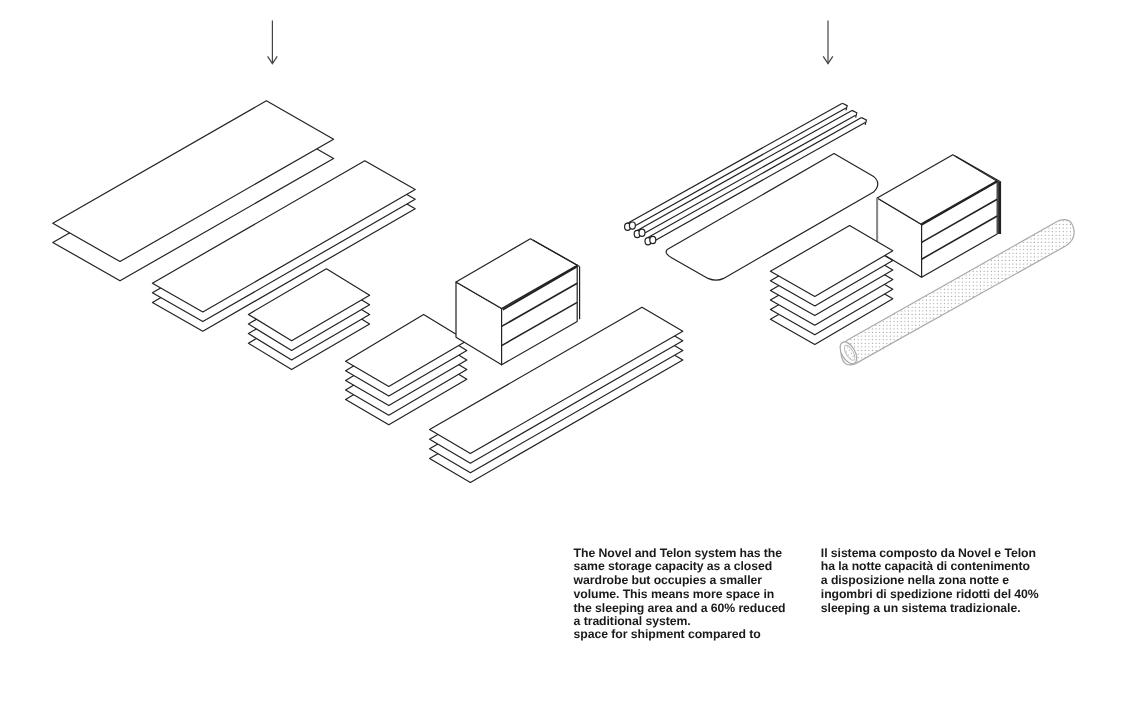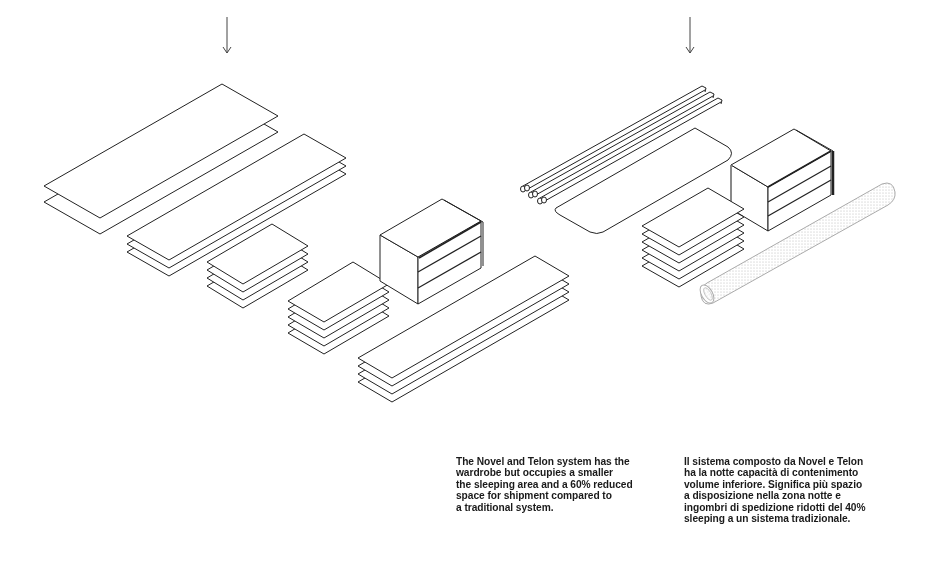--- a/index.html
+++ b/index.html
@@ -2,21 +2,21 @@
 <html><head>
 <meta charset="utf-8">
 <style>
   html,body{margin:0;padding:0;background:#ffffff;}
   body{width:951px;height:587px;position:relative;overflow:hidden;font-family:"Liberation Sans",sans-serif;}
   svg#drawing{position:absolute;left:0;top:0;width:951px;height:587px;}
   .ln{fill:#fff;stroke:#222;stroke-width:1;stroke-linejoin:round;}
   .ln-open{fill:none;stroke:#222;stroke-width:1;}
   .arrow{fill:none;stroke:#444;stroke-width:1;}
   .txt{position:absolute;top:456px;width:220px;font-size:10.2px;line-height:11.4px;font-weight:bold;color:#1a1a1a;letter-spacing:-0.05px;}
-  #text-en{left:456px;}
+  #text-en{left:478px;}
   #text-it{left:684px;}
   .txt span{display:block;white-space:nowrap;}
 </style>
 </head>
 <body>
 
 <svg id="drawing" viewBox="0 0 951 587" xmlns="http://www.w3.org/2000/svg">
   <defs>
     <pattern id="dots" width="3" height="3" patternUnits="userSpaceOnUse">
       <circle cx="1" cy="1" r="0.45" fill="#777"></circle>
@@ -127,26 +127,27 @@
 
   <g>
     <path d="M707,283 L882,184 Q893,180 895,192 Q896,200 888,205 L713,303 Q703,307 701,296 Q700,287 707,283 Z" fill="url(#dots)" stroke="#aaa" stroke-width="1"></path>
     <ellipse cx="707" cy="294" rx="5.5" ry="10" transform="rotate(-30 707 294)" fill="#fff" stroke="#aaa" stroke-width="1"></ellipse>
     <ellipse cx="708" cy="294" rx="3" ry="7" transform="rotate(-30 708 294)" fill="url(#dots)" stroke="#bbb" stroke-width="0.8"></ellipse>
   </g>
 </svg>
 
 <div id="text-en" class="txt">
   <span>The Novel and Telon system has the</span>
+  <span>same storage capacity as a closed</span>
   <span>wardrobe but occupies a smaller</span>
+  <span>volume. This means more space in</span>
   <span>the sleeping area and a 60% reduced</span>
+  <span>a traditional system.</span>
   <span>space for shipment compared to</span>
-  <span>a traditional system.</span>
 </div>
 
 <div id="text-it" class="txt">
   <span>Il sistema composto da Novel e Telon</span>
   <span>ha la notte capacità di contenimento</span>
-  <span>volume inferiore. Significa più spazio</span>
   <span>a disposizione nella zona notte e</span>
   <span>ingombri di spedizione ridotti del 40%</span>
   <span>sleeping a un sistema tradizionale.</span>
 </div>
 
 </body></html>

